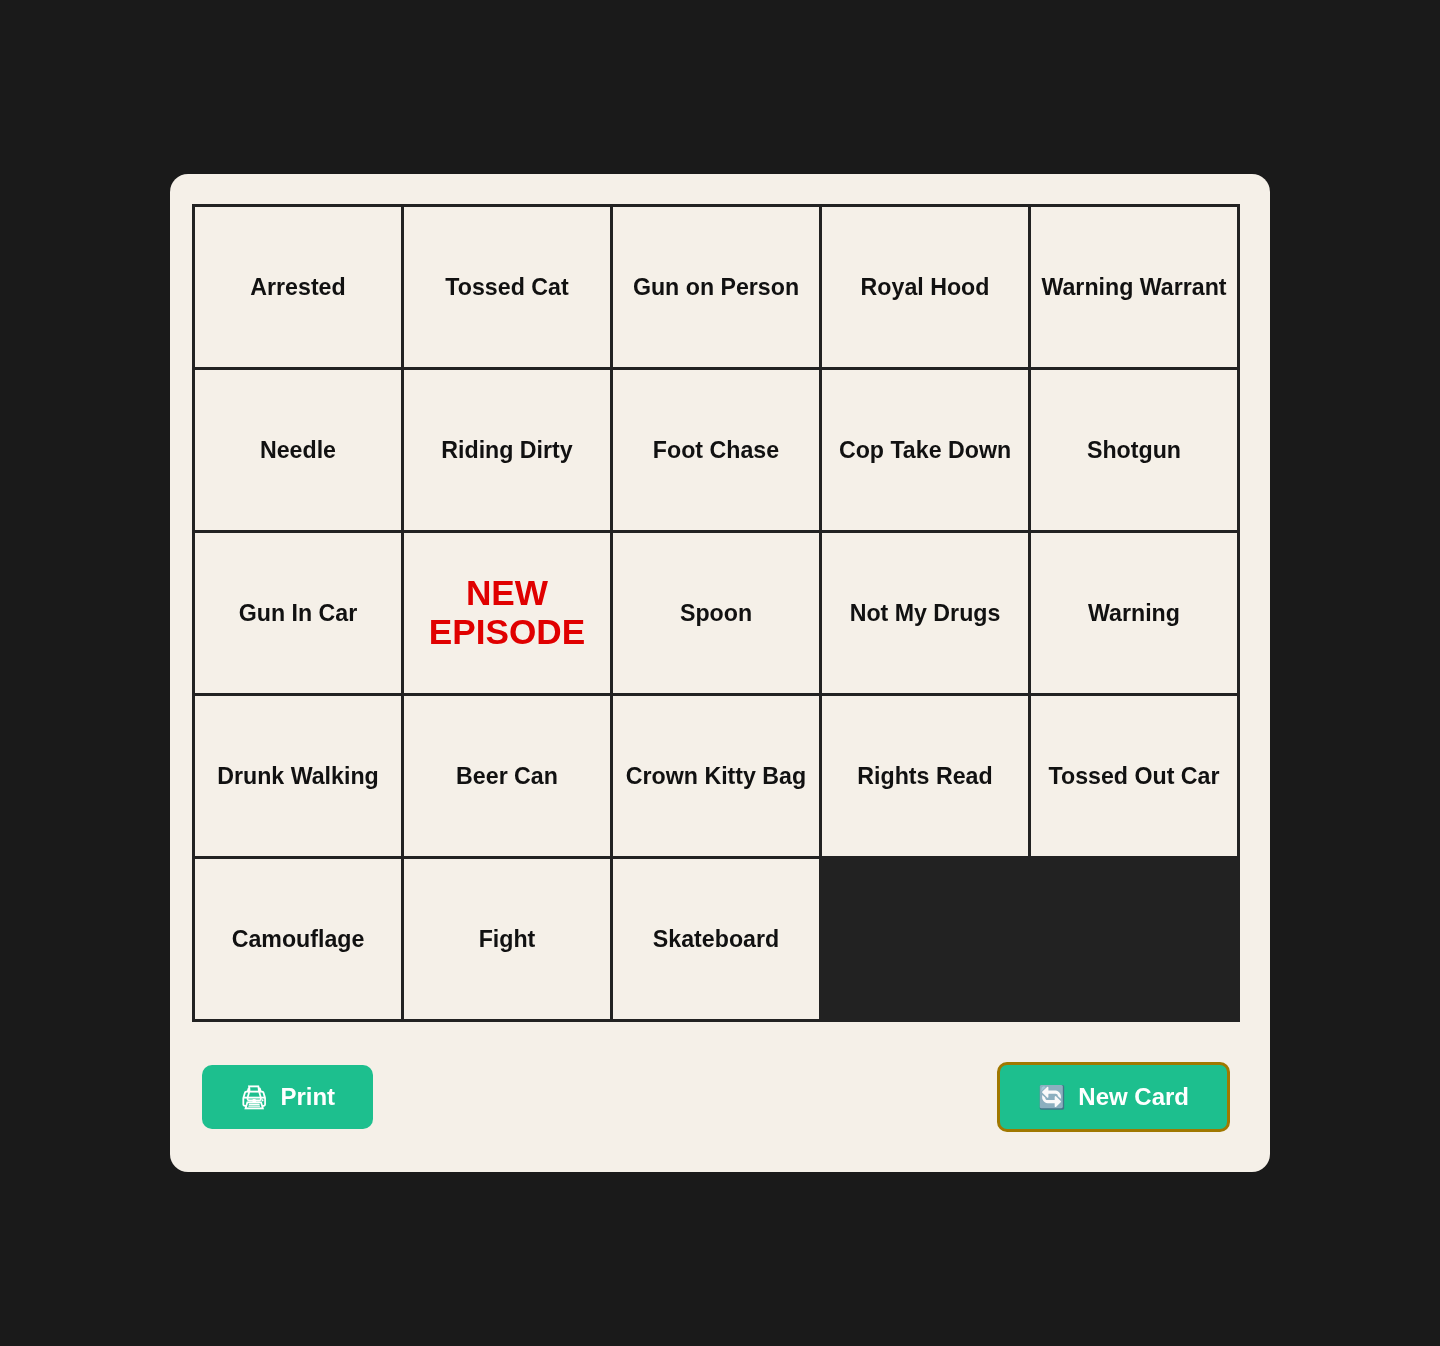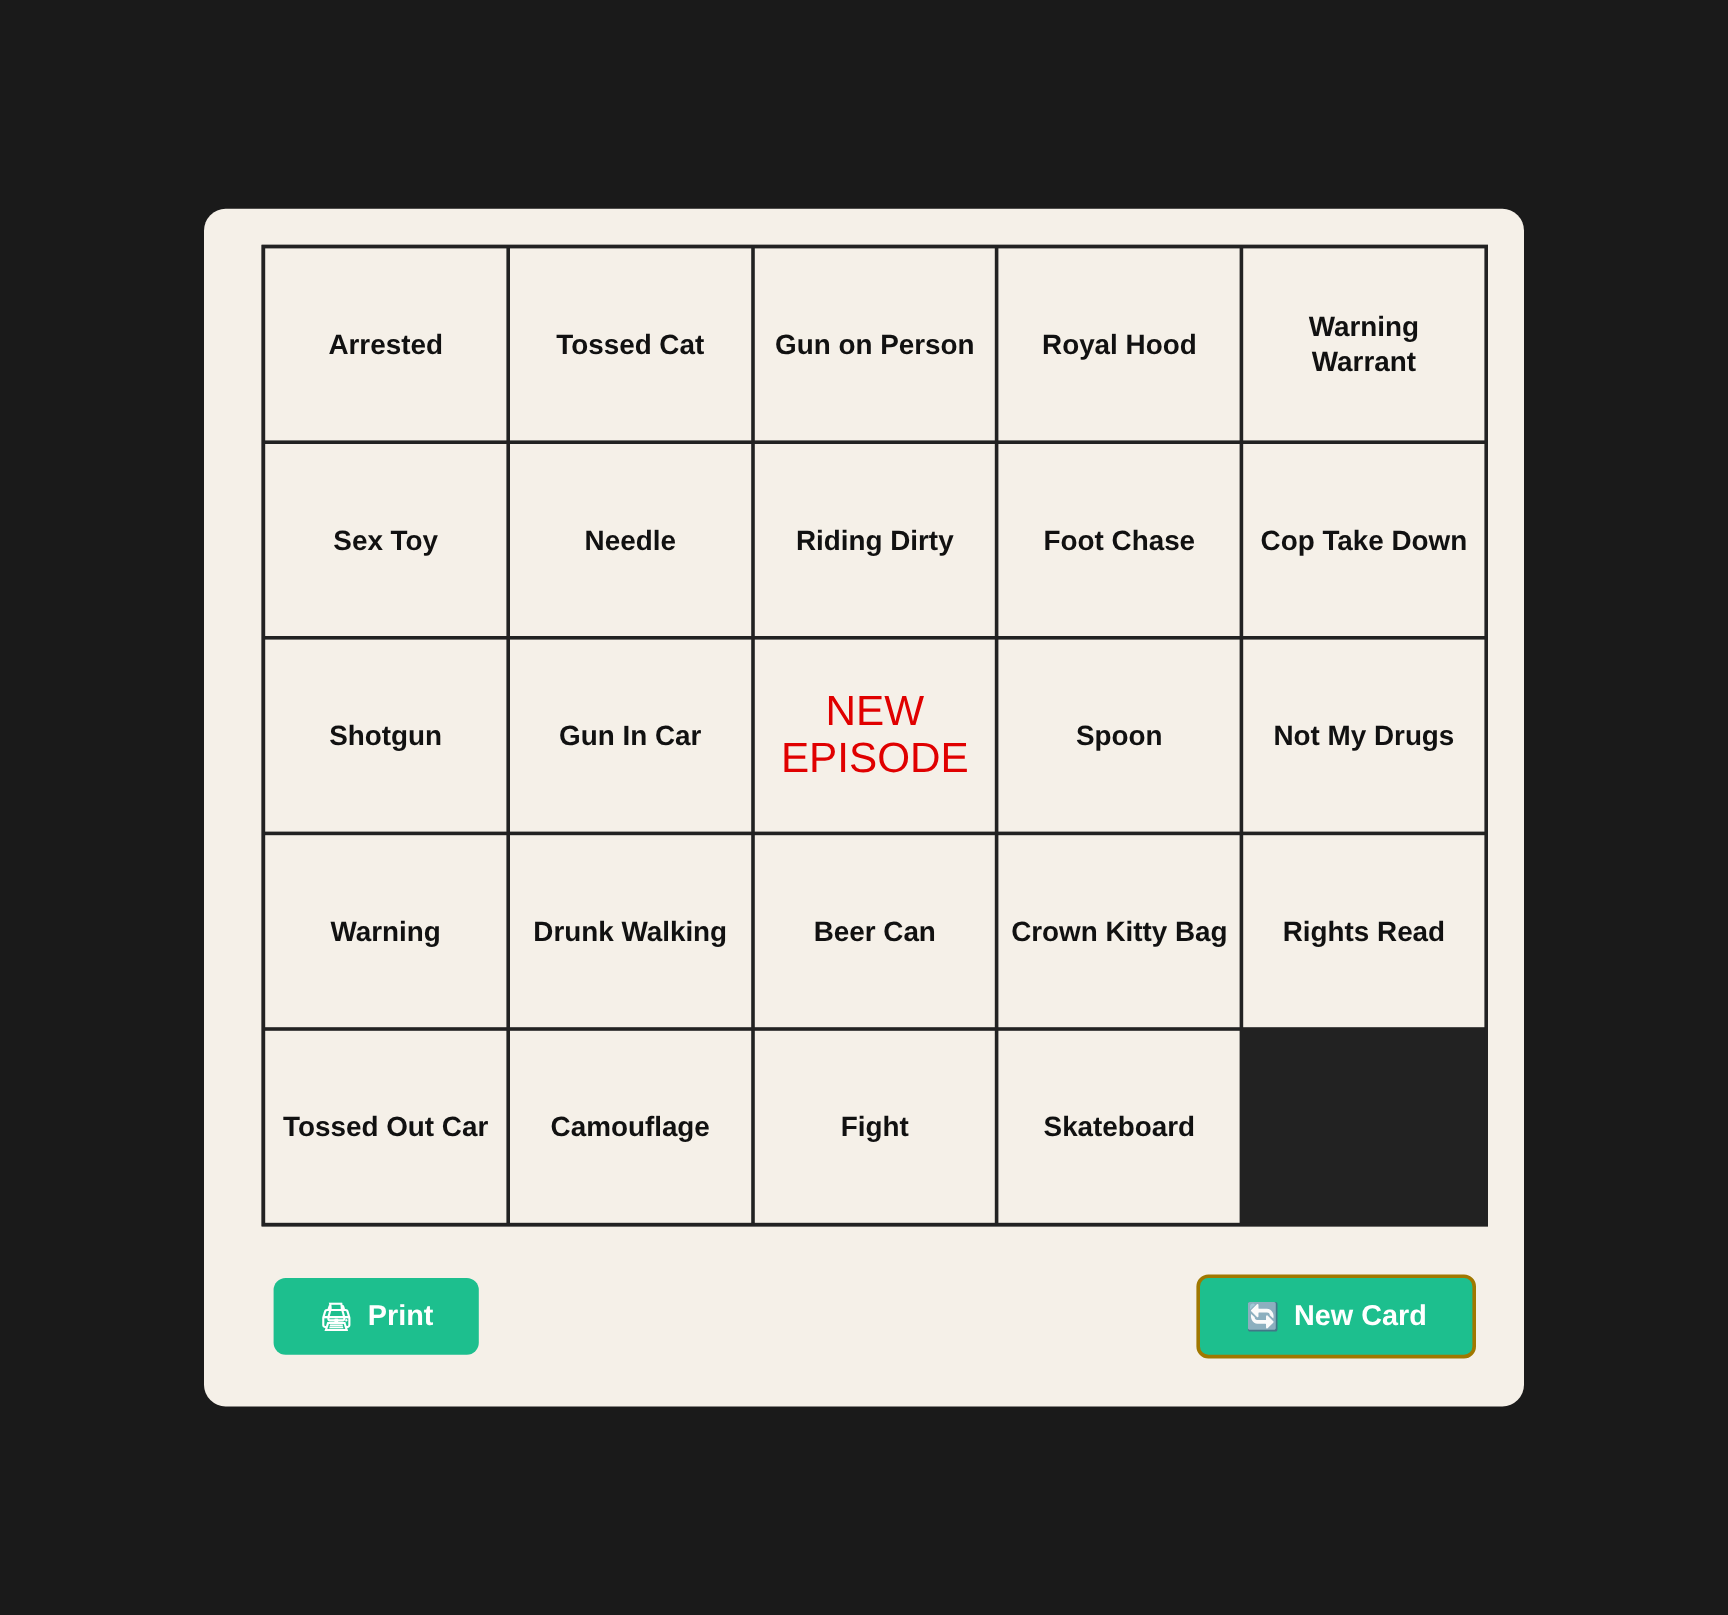--- a/index.html
+++ b/index.html
@@ -13,21 +13,21 @@
       display: flex;
       justify-content: center;
       align-items: center;
       min-height: 100vh;
       font-family: 'Arial', sans-serif;
     }
 
     .card-container {
       background: #f5f0e8;
       border-radius: 18px;
-      padding: 30px 30px 40px 48px;
+      padding: 30px 30px 40px 22px;
       width: 1100px;
       max-width: 98vw;
     }
 
     .bingo-grid {
       display: grid;
       grid-template-columns: repeat(5, 1fr);
       border: 3px solid #222;
       background: #222;
       gap: 3px;
@@ -44,21 +44,21 @@
       min-height: 160px;
       font-size: 1.45rem;
       font-weight: 800;
       color: #111;
       line-height: 1.25;
     }
 
     .bingo-cell.free-space {
       color: #e00000;
       font-size: 2.2rem;
-      font-weight: 400;
+      font-weight: 700;
       line-height: 1.1;
     }
 
     .buttons-row {
       display: flex;
       justify-content: space-between;
       align-items: center;
       padding: 0 10px;
     }
 
@@ -98,21 +98,20 @@
 <body>
 
 <div class="card-container">
   <div class="bingo-grid" id="bingo-grid">
 
   <div class="bingo-cell">Arrested</div>
       <div class="bingo-cell">Tossed Cat</div>
       <div class="bingo-cell">Gun on Person</div>
       <div class="bingo-cell">Royal Hood</div>
       <div class="bingo-cell">Warning Warrant</div>
-      <div class="bingo-cell">Sex Toy</div>
       <div class="bingo-cell">Needle</div>
       <div class="bingo-cell">Riding Dirty</div>
       <div class="bingo-cell">Foot Chase</div>
       <div class="bingo-cell">Cop Take Down</div>
       <div class="bingo-cell">Shotgun</div>
       <div class="bingo-cell">Gun In Car</div>
       <div class="bingo-cell free-space">NEW EPISODE</div>
       <div class="bingo-cell">Spoon</div>
       <div class="bingo-cell">Not My Drugs</div>
       <div class="bingo-cell">Warning</div>

